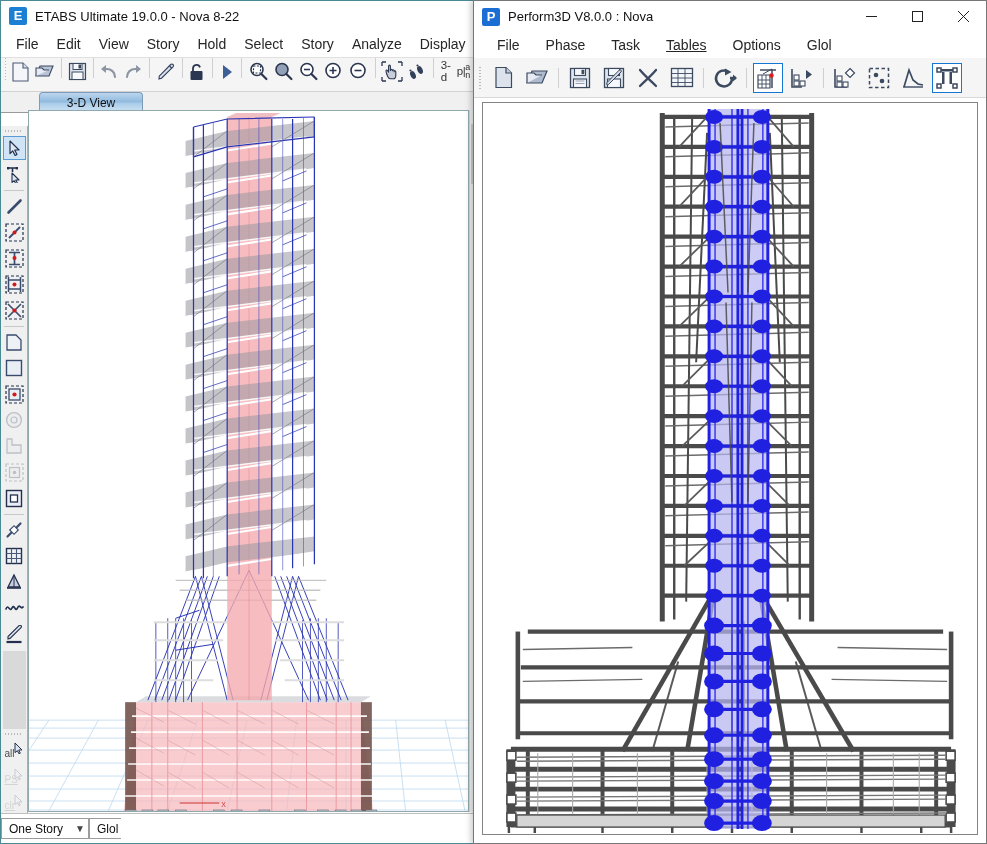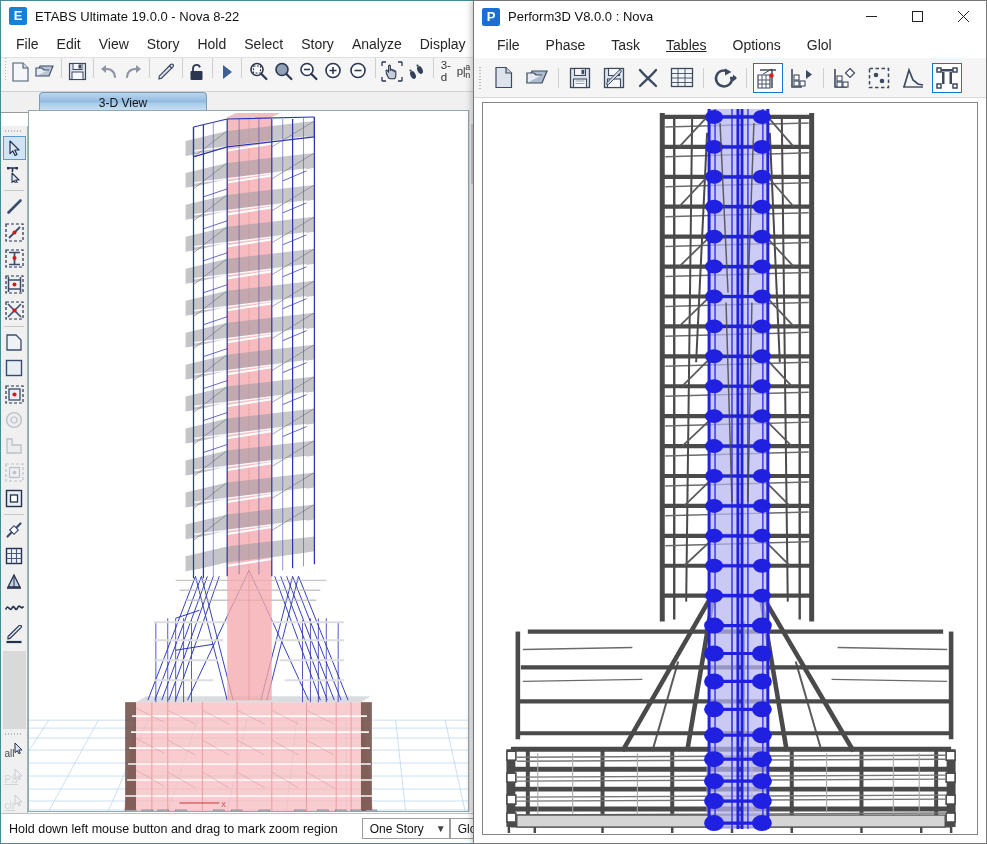--- a/index.html
+++ b/index.html
@@ -57,21 +57,21 @@
   .tb-text{
     font-size:11.5px;color:#333;padding:0 3px;height:25px;display:flex;
     align-items:center;justify-content:center;cursor:default;
   }
 
   .tabstrip{
     height:20px;background:#f0f0f0;border-bottom:1px solid #9a9a9a;
     display:flex;align-items:flex-end;padding-left:38px;position:relative;
   }
   .vtab{
-    height:19px;min-width:102px;padding:0 32px;
+    height:19px;min-width:102px;padding:0 0;
     background:linear-gradient(to bottom,#bcd6ee 0%,#8fb9dd 48%,#a8cbe8 52%,#cfe3f4 100%);
     border:1px solid #7d9cb8;border-bottom:none;
     border-radius:4px 4px 0 0;
     display:flex;align-items:center;justify-content:center;
     font-size:12px;color:#111;cursor:default;
   }
 
   
   #etabs-body{position:absolute;left:0;top:109px;right:0;bottom:0;}
   .vtoolbar{
@@ -742,21 +742,20 @@
       <div id="etabs-vscroll">
         <div class="sc-arrow">
           <svg width="7" height="5" viewBox="0 0 7 5">
               <path d="M3.5 0L7 5H0z" fill="#606060"></path>
             </svg>
         </div>
         <div class="sc-thumb"></div>
       </div>
 
       <div class="statusbar">
-        <div class="status-text">Hold down left mouse button and drag to mark zoom region</div>
         <div class="combo">
           <span>One Story</span>
           <span class="chev">▼</span>
         </div>
         <div class="combo cut">
           <span>Glol</span>
         </div>
       </div>
     </div>
   </div>

